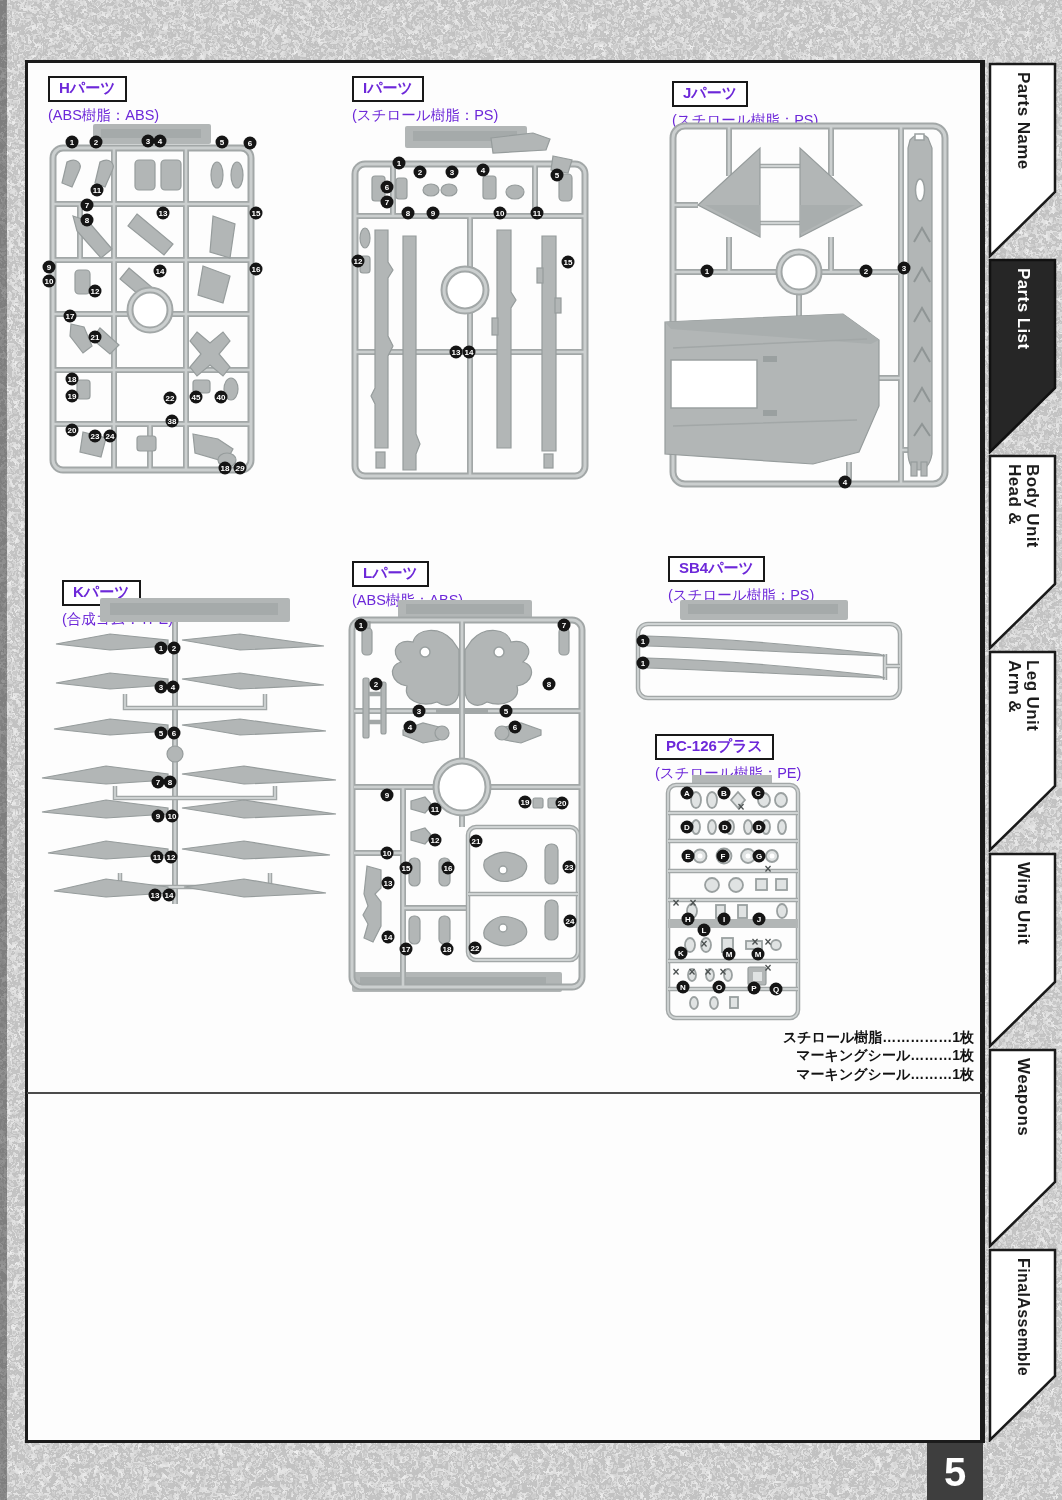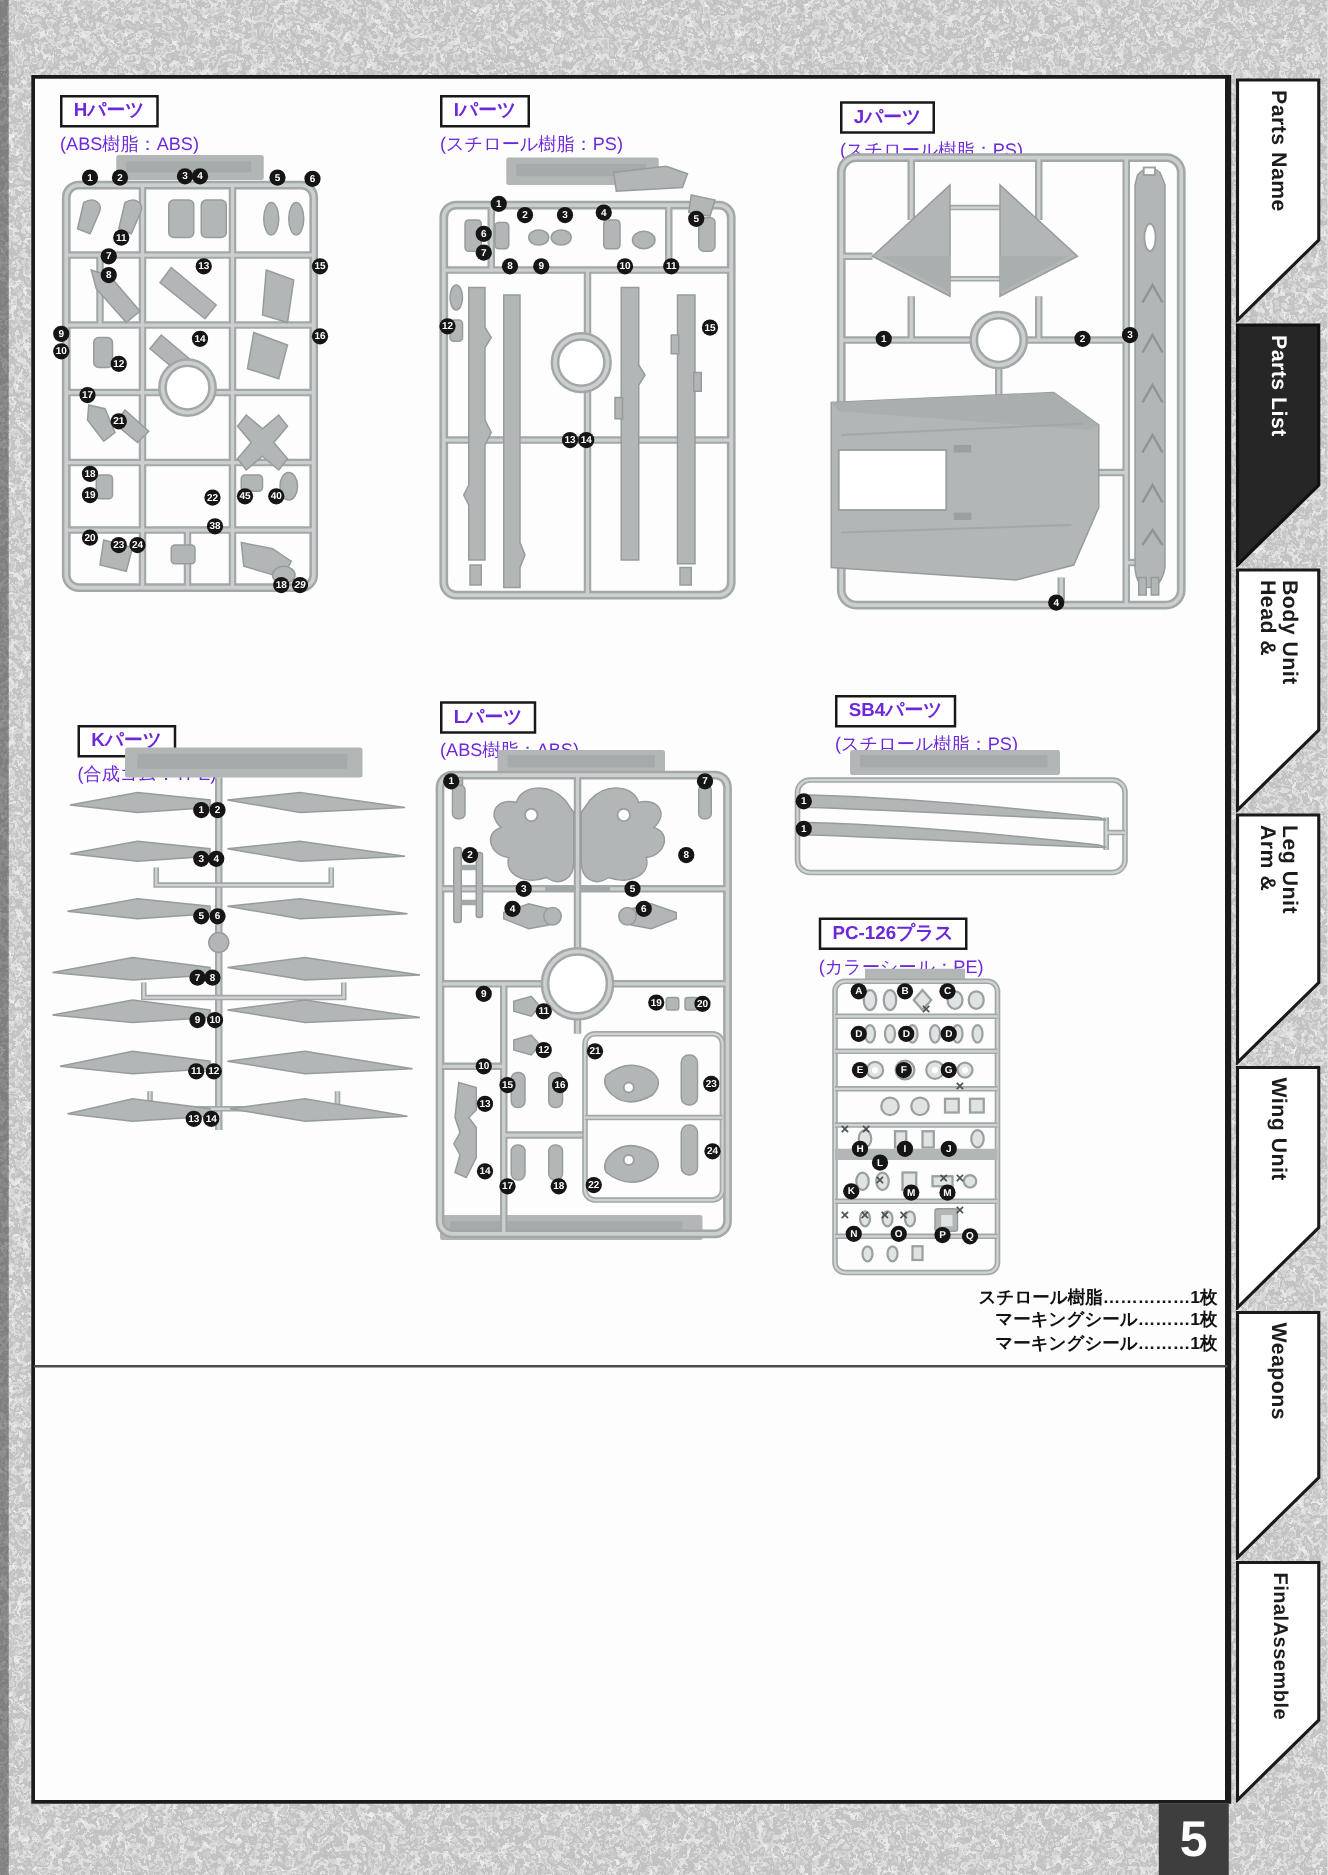--- a/index.html
+++ b/index.html
@@ -99,21 +99,21 @@
 <div class="rlabel" style="left:352px;top:561px">
   <span class="label-box">Lパーツ</span>
   <span class="mat">(ABS樹脂：ABS)</span>
 </div>
 <div class="rlabel" style="left:668px;top:556px">
   <span class="label-box">SB4パーツ</span>
   <span class="mat">(スチロール樹脂：PS)</span>
 </div>
 <div class="rlabel" style="left:655px;top:734px">
   <span class="label-box">PC-126プラス</span>
-  <span class="mat">(カラーシール：PE)</span>
+  <span class="mat">(スチロール樹脂：PE)</span>
 </div>
 
 <div class="runner" style="left:45px;top:118px;width:215px;height:365px;">
 <svg width="215" height="365" viewBox="0 0 215 365">
   <rect class="tg" x="48" y="6" width="118" height="20" rx="2"></rect>
       <rect class="tgm" x="56" y="11" width="100" height="9"></rect>
   <rect class="fr" x="8" y="30" width="198" height="322" rx="10"></rect>
   <path class="b" d="M8 86H206M8 142H206M8 196H206M8 252H206M8 306H206M69 30V352M141 30V352M105 306V352M35 86V142"></path>
   <rect class="fr2" x="8" y="30" width="198" height="322" rx="10"></rect>
   <path class="b2" d="M8 86H206M8 142H206M8 196H206M8 252H206M8 306H206M69 30V352M141 30V352M105 306V352M35 86V142"></path>

